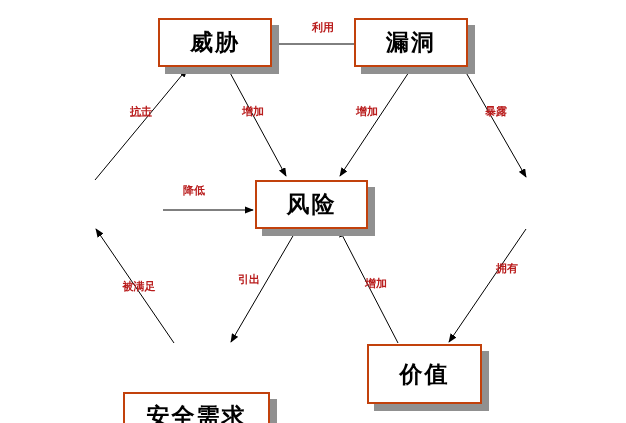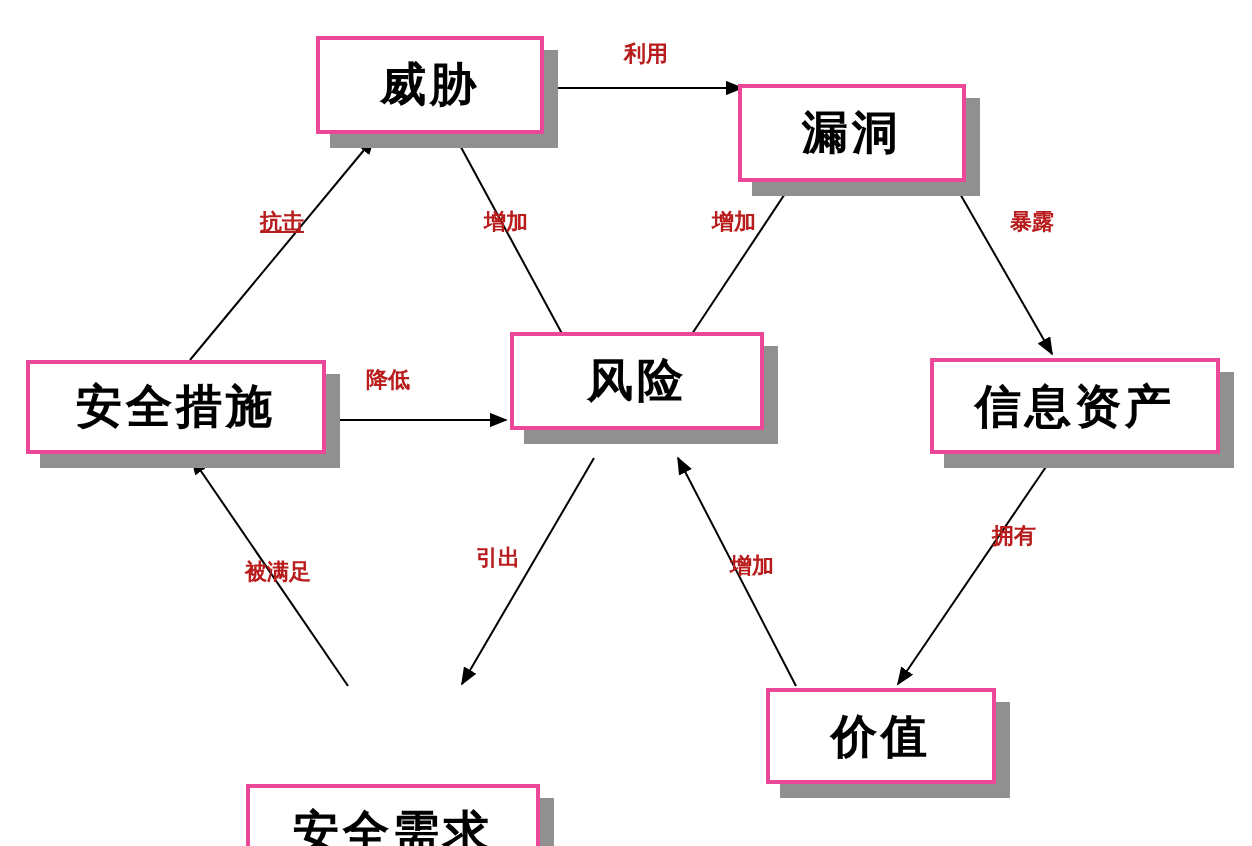--- a/index.html
+++ b/index.html
@@ -19,21 +19,21 @@
     position: absolute;
     left: 0;
     top: 0;
     width: 626px;
     height: 423px;
   }
   .node {
     position: absolute;
     box-sizing: border-box;
     background: #ffffff;
-    border: 2px solid #ec4899;
+    border: 2px solid #c2410c;
     box-shadow: 7px 7px 0 #909090;
     display: flex;
     align-items: center;
     justify-content: center;
     font-size: 23px;
     font-weight: bold;
     color: #000000;
     letter-spacing: 2px;
     white-space: nowrap;
   }
@@ -79,41 +79,39 @@
 
     <line class="edge" x1="174" y1="343" x2="96" y2="229" marker-end="url(#ah)"></line>
 
     <line class="edge" x1="398" y1="343" x2="339" y2="229" marker-end="url(#ah)"></line>
 
     <line class="edge" x1="526" y1="229" x2="449" y2="342" marker-end="url(#ah)"></line>
   </svg>
 
   <div class="node" style="left:158px; top:18px;  width:114px; height:49px;">威胁</div>
 
-  <div class="node" style="left:369px; top:18px;  width:114px; height:49px;margin-top:24px;">漏洞</div>
+  <div class="node" style="left:354px; top:18px;  width:114px; height:49px;">漏洞</div>
 
-  <div class="node" style="left:13px;  top:180px; width:150px; height:47px;">安全措施</div>
 
-  <div class="node" style="left:255px; top:166px; width:127px; height:49px;">风险</div>
+  <div class="node" style="left:255px; top:180px; width:113px; height:49px;">风险</div>
 
-  <div class="node" style="left:465px; top:179px; width:145px; height:48px;">信息资产</div>
 
   <div class="node" style="left:123px; top:344px; width:147px; height:48px;margin-top:48px;">安全需求</div>
 
-  <div class="node" style="left:383px; top:344px; width:115px; height:48px;">价值</div>
+  <div class="node" style="left:367px; top:344px; width:115px; height:60px;">价值</div>
 
   <div class="elabel" style="left:323px; top:27px;">利用</div>
 
   <div class="elabel" style="left:141px; top:111px;text-decoration:underline;">抗击</div>
 
   <div class="elabel" style="left:253px; top:111px;">增加</div>
 
   <div class="elabel" style="left:367px; top:111px;">增加</div>
 
-  <div class="elabel" style="left:516px; top:111px;">暴露</div>
+  <div class="elabel" style="left:496px; top:111px;">暴露</div>
 
   <div class="elabel" style="left:194px; top:190px;text-align:center;">降低</div>
 
   <div class="elabel" style="left:249px; top:279px;">引出</div>
 
   <div class="elabel" style="left:139px; top:286px;">被满足</div>
 
   <div class="elabel" style="left:376px; top:283px;">增加</div>
 
   <div class="elabel" style="left:495px; top:268px;margin-left:12px;">拥有</div>

